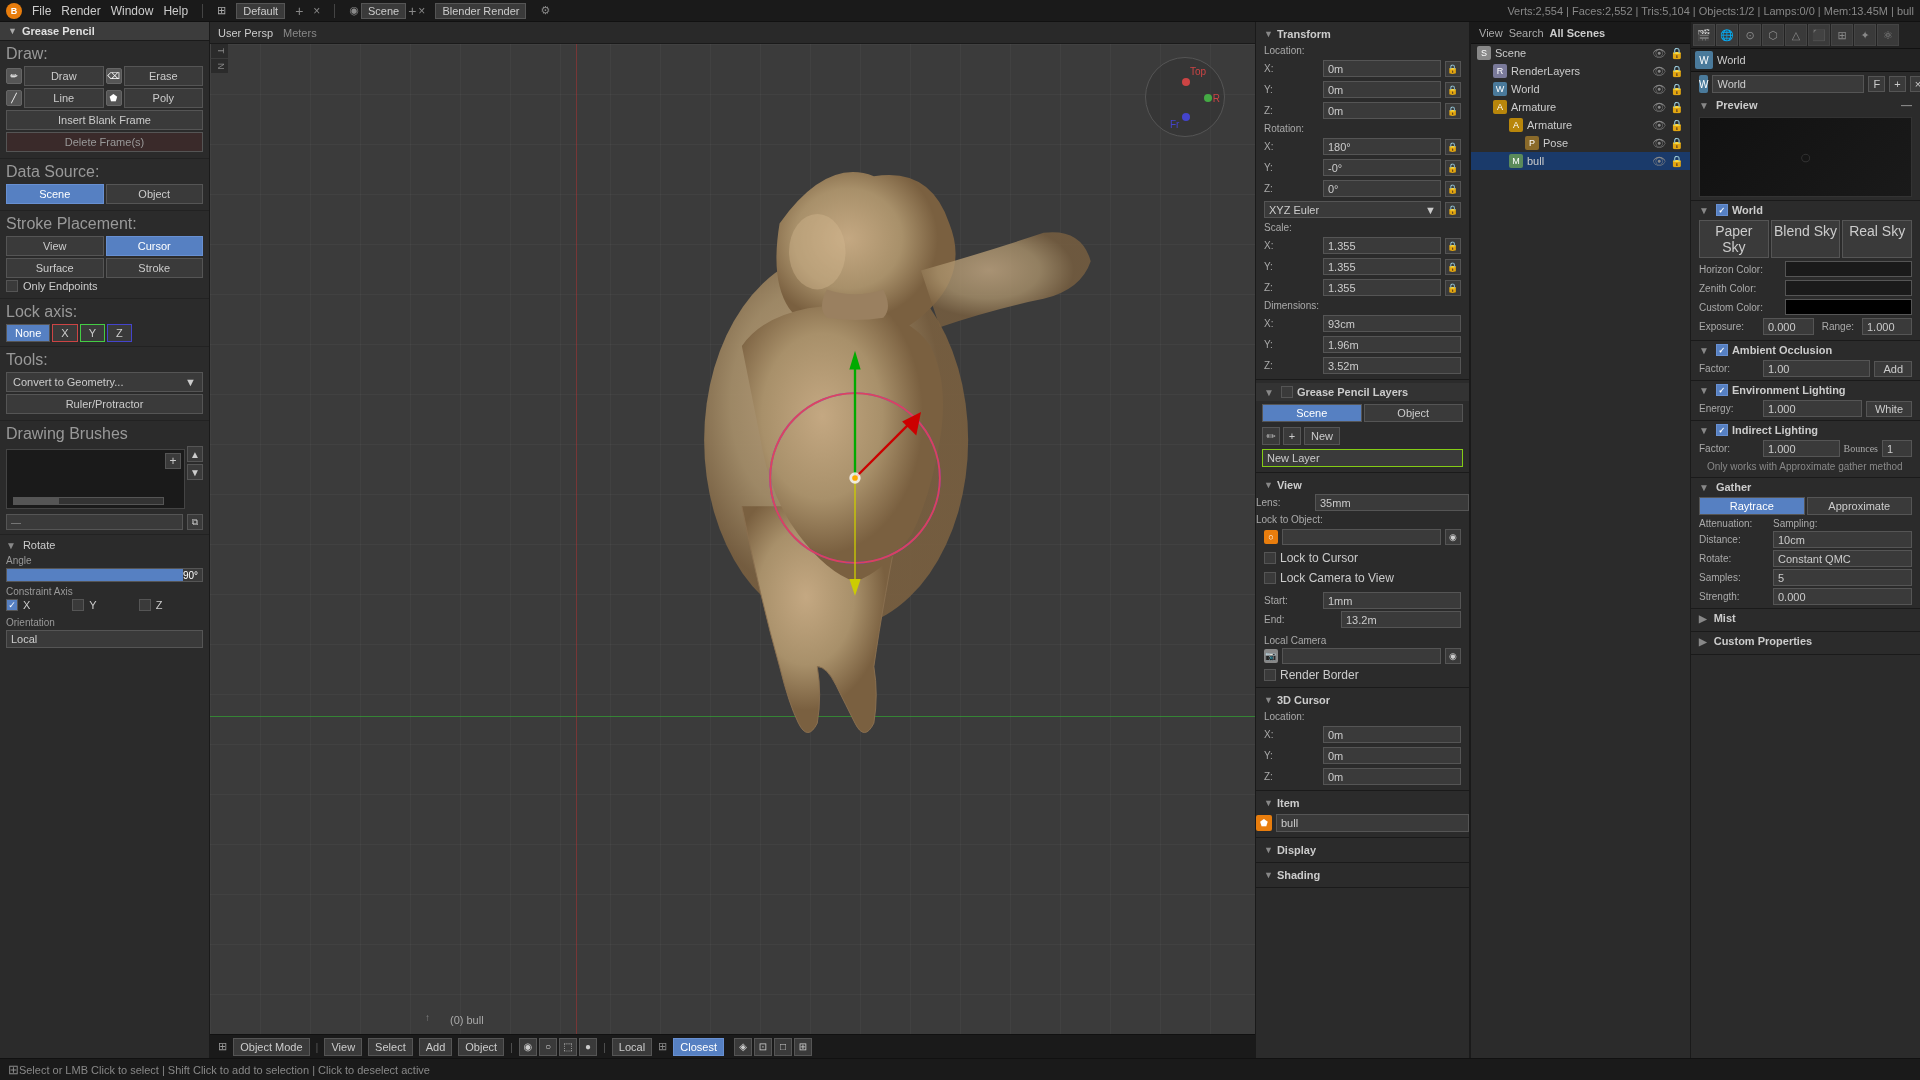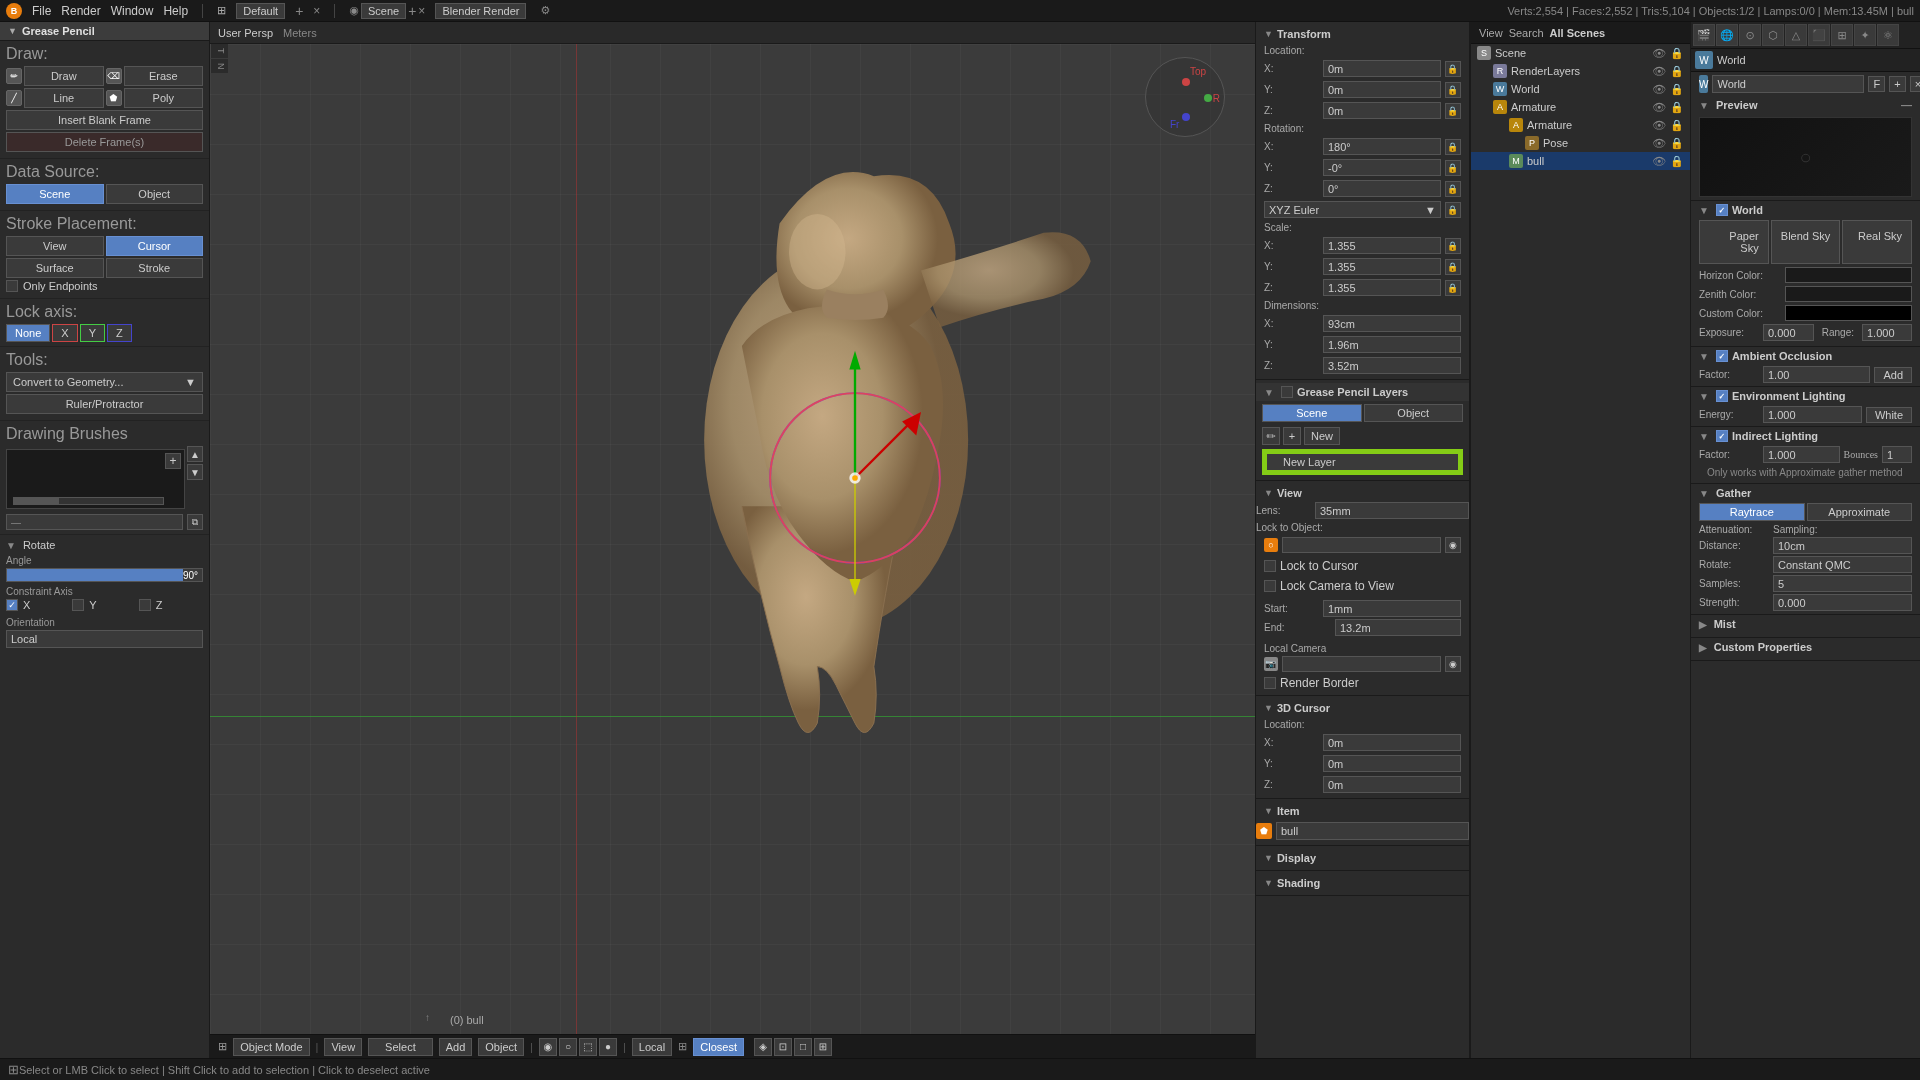--- a/index.html
+++ b/index.html
@@ -365,22 +365,22 @@
       width: 18px; height: 18px;
       display: flex; align-items: center; justify-content: center;
       font-size: 11px; color: #ccc; cursor: pointer;
     }
     .new-btn {
       background: #3a3a3a; border: 1px solid #555;
       padding: 2px 6px; font-size: 11px; color: #ccc; cursor: pointer;
     }
     .new-layer-btn {
       width: 100%;
-      background: #3a3a3a; border: 5px solid #84cc16;
-      padding: 2px 16px; font-size: 11px; color: #ccc;
+      background: #3a3a3a; border: 1px solid #84cc16;
+      padding: 2px 4px; font-size: 11px; color: #ccc;
       text-align: left; cursor: pointer; margin: 2px 6px;
       width: calc(100% - 12px);
     }
     .lens-row {
       display: flex; align-items: center; gap: 4px; margin-bottom: 3px;
     }
     .lock-to-obj {
       font-size: 10px; color: #aaa; margin-bottom: 2px;
     }
     .lock-to-cursor-row {
@@ -502,22 +502,22 @@
     }
     .f-btn {
       background: #3a3a3a; border: 1px solid #555;
       color: #ccc; font-size: 11px; padding: 1px 4px;
     }
 
     .sky-row {
       display: flex; gap: 2px; margin-bottom: 3px;
     }
     .sky-btn {
-      flex: 1; padding: 9px; text-align: right;
-      font-size: 11px; background: #3a3a3a; border: 1px solid #555;
+      flex: 1; padding: 2px; text-align: center;
+      font-size: 14px; background: #3a3a3a; border: 1px solid #555;
       color: #ccc; cursor: pointer;
     }
 
     .factor-row {
       display: flex; align-items: center; gap: 4px; margin: 2px 0;
     }
     .factor-label { font-size: 10px; color: #aaa; width: 60px; }
     .factor-input {
       flex: 1; background: #3a3a3a; border: 1px solid #555;
       color: #ccc; font-size: 11px; padding: 1px 4px; height: 17px;
@@ -838,21 +838,21 @@
     <div class="vp-left-tabs">
       <div class="vp-tab">T</div>
       <div class="vp-tab">N</div>
     </div>
 
     <div class="bottom-bar">
       <span style="font-size:11px;">⊞</span>
       <div style="background:#3a3a3a;border:1px solid #555;padding:2px 6px;font-size:11px;color:#ccc;cursor:pointer;">Object Mode</div>
       <span style="color:#555;">|</span>
       <div style="background:#3a3a3a;border:1px solid #555;padding:2px 6px;font-size:11px;color:#ccc;cursor:pointer;">View</div>
-      <div style="background:#3a3a3a;border:1px solid #555;padding:2px 16px;font-size:11px;color:#ccc;cursor:pointer;">Select</div>
+      <div style="background:#3a3a3a;border:1px solid #555;padding:2px 6px;font-size:11px;color:#ccc;cursor:pointer;">Select</div>
       <div style="background:#3a3a3a;border:1px solid #555;padding:2px 6px;font-size:11px;color:#ccc;cursor:pointer;">Add</div>
       <div style="background:#3a3a3a;border:1px solid #555;padding:2px 6px;font-size:11px;color:#ccc;cursor:pointer;">Object</div>
       <span style="color:#555;">|</span>
 
       <div style="display:flex;gap:2px;">
         <div style="background:#3a3a3a;border:1px solid #555;width:18px;height:18px;display:flex;align-items:center;justify-content:center;font-size:10px;color:#ccc;cursor:pointer;">◉</div>
         <div style="background:#3a3a3a;border:1px solid #555;width:18px;height:18px;display:flex;align-items:center;justify-content:center;font-size:10px;color:#ccc;cursor:pointer;">○</div>
         <div style="background:#3a3a3a;border:1px solid #555;width:18px;height:18px;display:flex;align-items:center;justify-content:center;font-size:10px;color:#ccc;cursor:pointer;">⬚</div>
         <div style="background:#3a3a3a;border:1px solid #555;width:18px;height:18px;display:flex;align-items:center;justify-content:center;font-size:10px;color:#ccc;cursor:pointer;">●</div>
       </div>
@@ -1029,21 +1029,21 @@
           <div class="checkbox"></div>
           <span>Lock Camera to View</span>
         </div>
         <div class="clip-section" style="padding:2px 8px;">
           <div style="display:flex;align-items:center;gap:4px;margin-bottom:2px;">
             <span style="font-size:10px;color:#aaa;width:55px;">Start:</span>
             <div class="prop-input" style="flex:1;">
               <span>1mm</span>
             </div>
           </div>
-          <div style="display:flex;align-items:center;gap:16px;">
+          <div style="display:flex;align-items:center;gap:22px;">
             <span style="font-size:10px;color:#aaa;width:55px;">End:</span>
             <div class="prop-input" style="flex:1;">
               <span>13.2m</span>
             </div>
           </div>
         </div>
         <div class="local-cam-row" style="padding:2px 8px;">
           <span>Local Camera</span>
           <div style="display:flex;align-items:center;gap:4px;margin-top:2px;">
             <div style="width:14px;height:14px;background:#888;border-radius:2px;font-size:9px;color:#fff;display:flex;align-items:center;justify-content:center;">📷</div>

